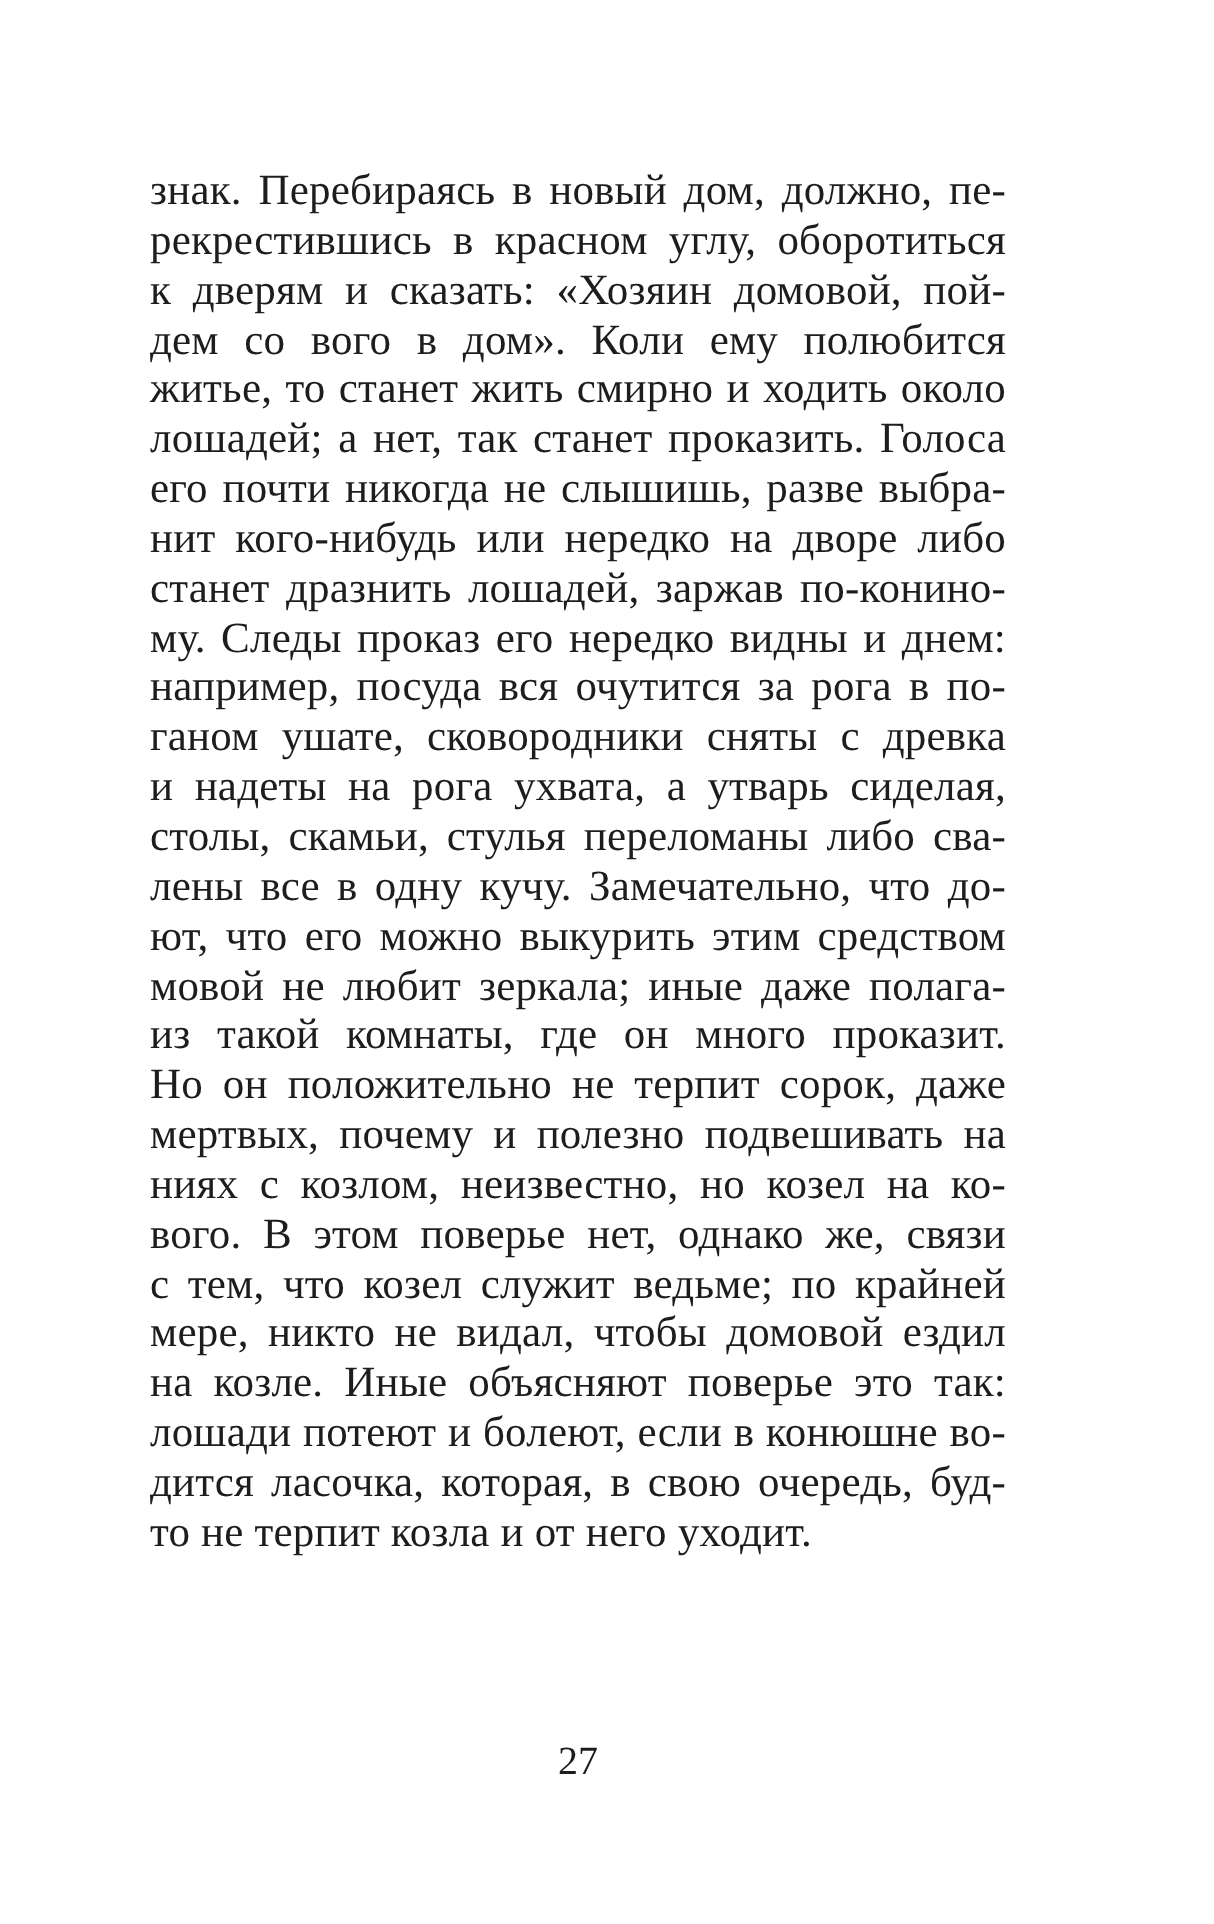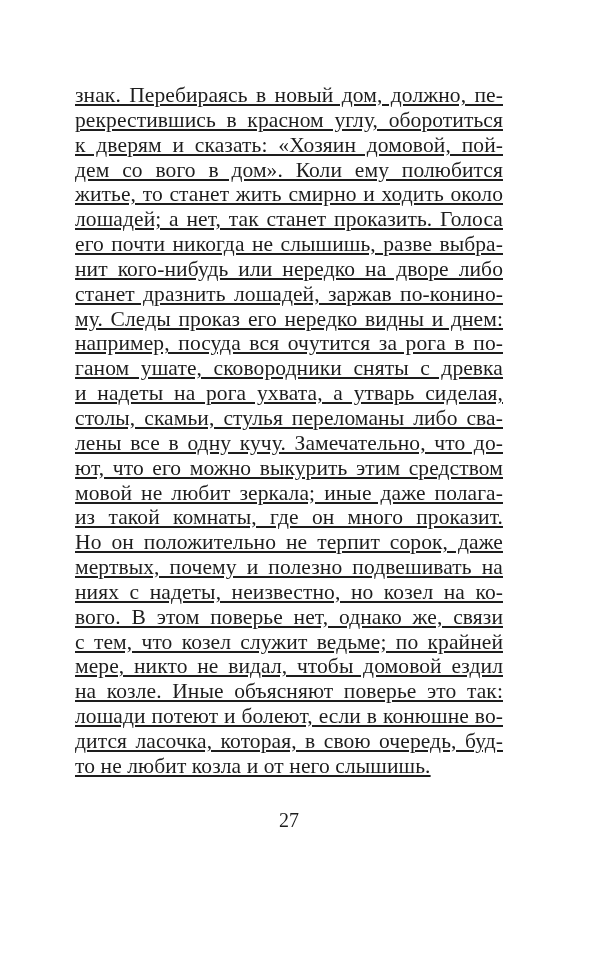--- a/index.html
+++ b/index.html
@@ -18,37 +18,36 @@
     height: 962px;
     background: #ffffff;
     font-family: "Liberation Serif", serif;
     color: #1d1d1d;
   }
   .text-block {
     position: absolute;
     left: 75px;
     top: 83px;
     width: 428px;
-    text-decoration: underline;
   }
   .text-line {
     font-size: 21.5px;
     line-height: 24.85px;
     text-align: justify;
     text-align-last: justify;
     color: #1d1d1d;
     letter-spacing: 0.1px;
   }
   .text-line.last {
     text-align-last: left;
   }
   .page-number {
     position: absolute;
     left: 75px;
-    top: 808px;
+    top: 869px;
     width: 428px;
     text-align: center;
     font-size: 20px;
     line-height: 24px;
     color: #1d1d1d;
   }
 </style>
 </head>
 <body>
 
@@ -67,23 +66,23 @@
       <div class="text-line">например, посуда вся очутится за рога в по-</div>
       <div class="text-line">ганом ушате, сковородники сняты с древка</div>
       <div class="text-line">и надеты на рога ухвата, а утварь сиделая,</div>
       <div class="text-line">столы, скамьи, стулья переломаны либо сва-</div>
       <div class="text-line">лены все в одну кучу. Замечательно, что до-</div>
       <div class="text-line">ют, что его можно выкурить этим средством</div>
       <div class="text-line">мовой не любит зеркала; иные даже полага-</div>
       <div class="text-line">из такой комнаты, где он много проказит.</div>
       <div class="text-line">Но он положительно не терпит сорок, даже</div>
       <div class="text-line">мертвых, почему и полезно подвешивать на</div>
-      <div class="text-line">ниях с надеты, неизвестно, но козел на ко-</div>
+      <div class="text-line">ниях с козлом, неизвестно, но козел на ко-</div>
       <div class="text-line">вого. В этом поверье нет, однако же, связи</div>
       <div class="text-line">с тем, что козел служит ведьме; по крайней</div>
       <div class="text-line">мере, никто не видал, чтобы домовой ездил</div>
       <div class="text-line">на козле. Иные объясняют поверье это так:</div>
       <div class="text-line">лошади потеют и болеют, если в конюшне во-</div>
       <div class="text-line">дится ласочка, которая, в свою очередь, буд-</div>
-      <div class="text-line last">то не любит козла и от него слышишь.</div>
+      <div class="text-line last">то не терпит козла и от него уходит.</div>
     </div>
   <div class="page-number">27</div>
 </div>
 
 </body></html>

